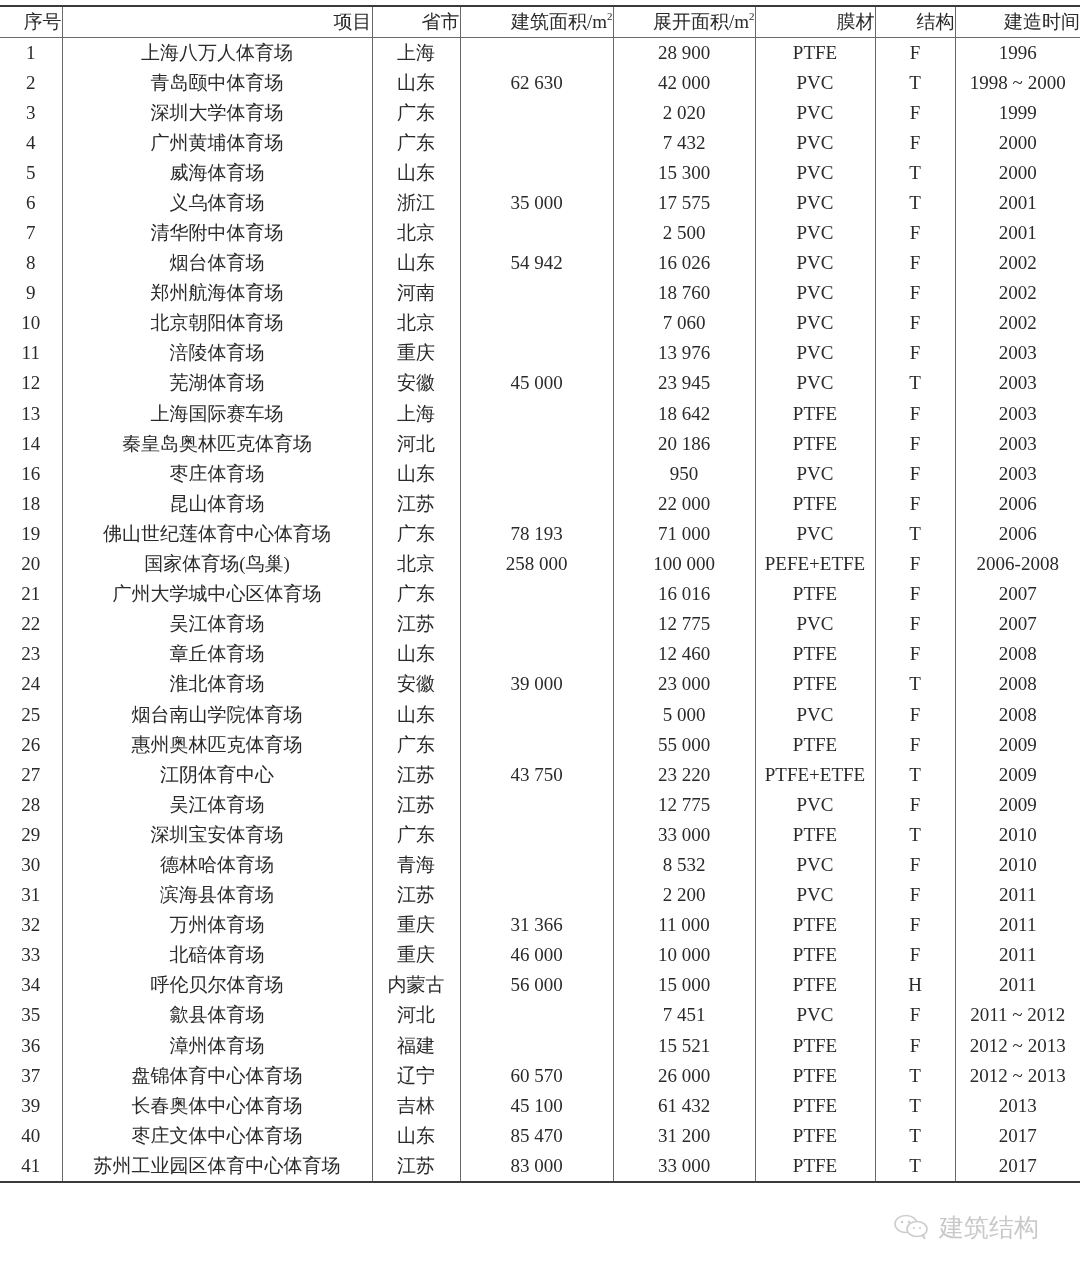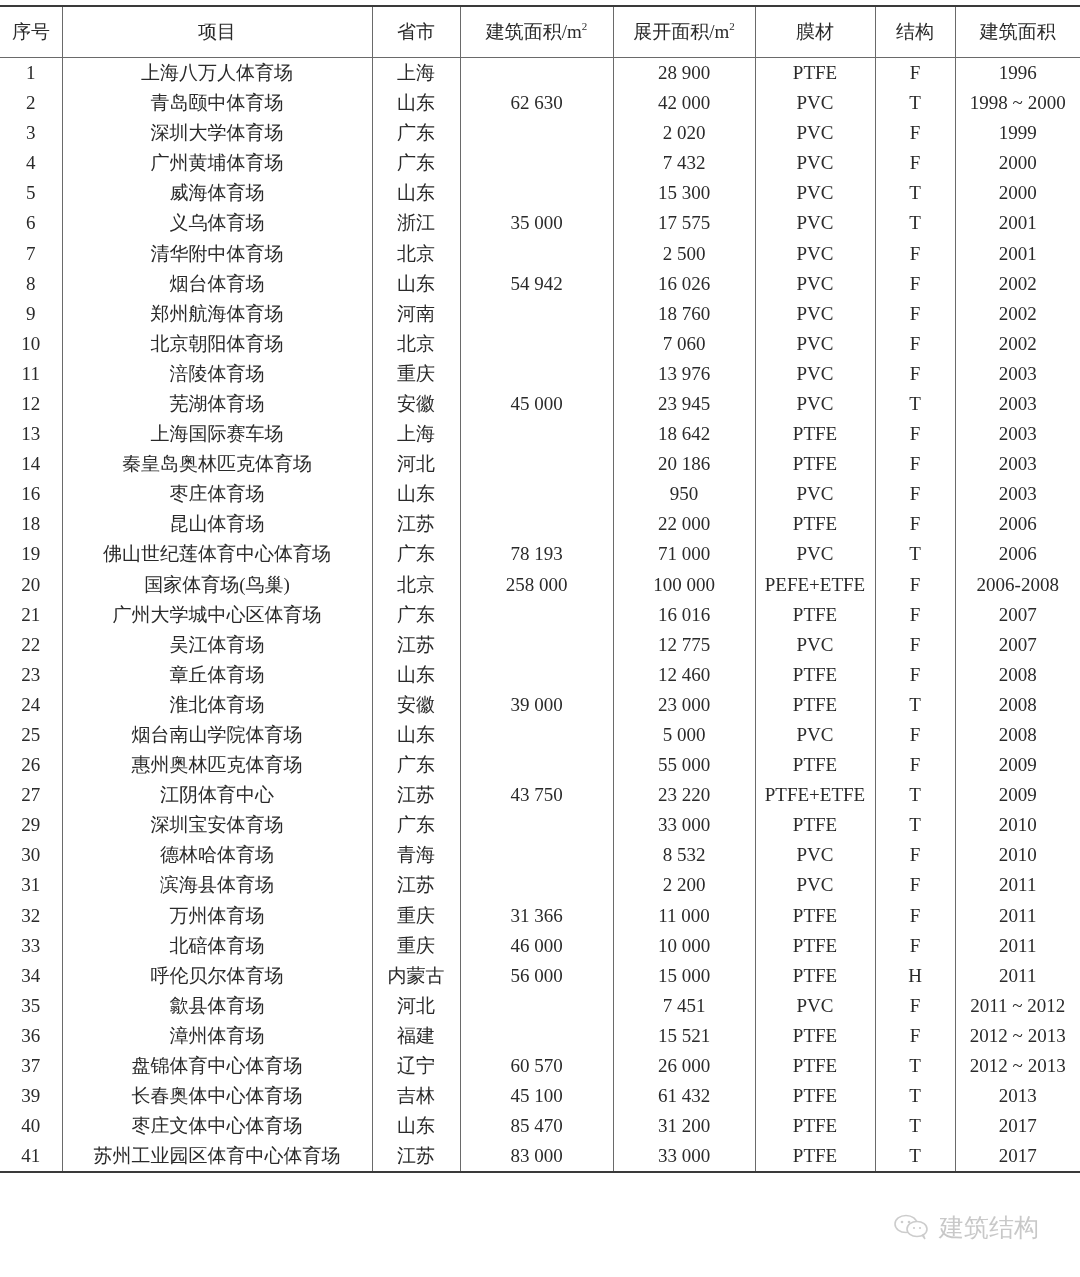--- a/index.html
+++ b/index.html
@@ -2,21 +2,21 @@
 <html><head>
 <meta charset="utf-8">
 <style>
   html, body { margin: 0; padding: 0; background: #ffffff; }
   body { width: 1080px; height: 1277px; position: relative; overflow: hidden;
          font-family: "Liberation Serif", "DejaVu Serif", serif; color: #2a2a2a; }
   .tbl { position: absolute; left: 0; top: 5px; width: 1080px; border-collapse: collapse; table-layout: fixed; }
   .tbl thead tr { height: 31px; }
   .tbl tbody tr { height: 30.1px; }
   .tbl thead { border-top: 2.5px solid #3a3a3a; }
-  .tbl thead th { font-weight: normal; font-size: 19px; border-bottom: 1.2px solid #6a6a6a; padding: 12px; text-align: center; vertical-align: middle; white-space: nowrap; }
+  .tbl thead th { font-weight: normal; font-size: 19px; border-bottom: 1.2px solid #6a6a6a; padding: 0; text-align: right; vertical-align: middle; white-space: nowrap; }
   .tbl td { font-size: 19px; padding: 0; text-align: center; vertical-align: middle; white-space: nowrap; line-height: 30px; }
   .tbl tbody tr:last-child td { border-bottom: 2.5px solid #3a3a3a; }
   .tbl th + th, .tbl td + td { border-left: 1.2px solid #6a6a6a; }
   sup { font-size: 11px; vertical-align: 8px; line-height: 0; }
   .watermark { position: absolute; left: 893px; top: 1213px; width: 190px; height: 28px; color: #bfbfbf; font-family: "DejaVu Sans", sans-serif; font-size: 25px; display: flex; align-items: center; opacity: 0.85; pointer-events: none; }
   .wm-icon { width: 40px; height: 28px; position: relative; margin-right: 6px; }
 </style>
 </head>
 <body>
 
@@ -33,21 +33,21 @@
   </colgroup>
   <thead>
     <tr>
       <th>序号</th>
       <th>项目</th>
       <th>省市</th>
       <th><span>建筑面积/m</span><sup>2</sup></th>
       <th><span>展开面积/m</span><sup>2</sup></th>
       <th>膜材</th>
       <th>结构</th>
-      <th>建筑面积</th>
+      <th>建造时间</th>
     </tr>
   </thead>
   <tbody id="tbody">
       <tr>
         <td>1</td>
         <td>上海八万人体育场</td>
         <td>上海</td>
         <td></td>
         <td>28 900</td>
         <td>PTFE</td>
@@ -285,20 +285,30 @@
         <td>2009</td>
       </tr>
       <tr>
         <td>27</td>
         <td>江阴体育中心</td>
         <td>江苏</td>
         <td>43 750</td>
         <td>23 220</td>
         <td>PTFE+ETFE</td>
         <td>T</td>
+        <td>2009</td>
+      </tr>
+      <tr>
+        <td>28</td>
+        <td>吴江体育场</td>
+        <td>江苏</td>
+        <td></td>
+        <td>12 775</td>
+        <td>PVC</td>
+        <td>F</td>
         <td>2009</td>
       </tr>
       <tr>
         <td>29</td>
         <td>深圳宝安体育场</td>
         <td>广东</td>
         <td></td>
         <td>33 000</td>
         <td>PTFE</td>
         <td>T</td>

